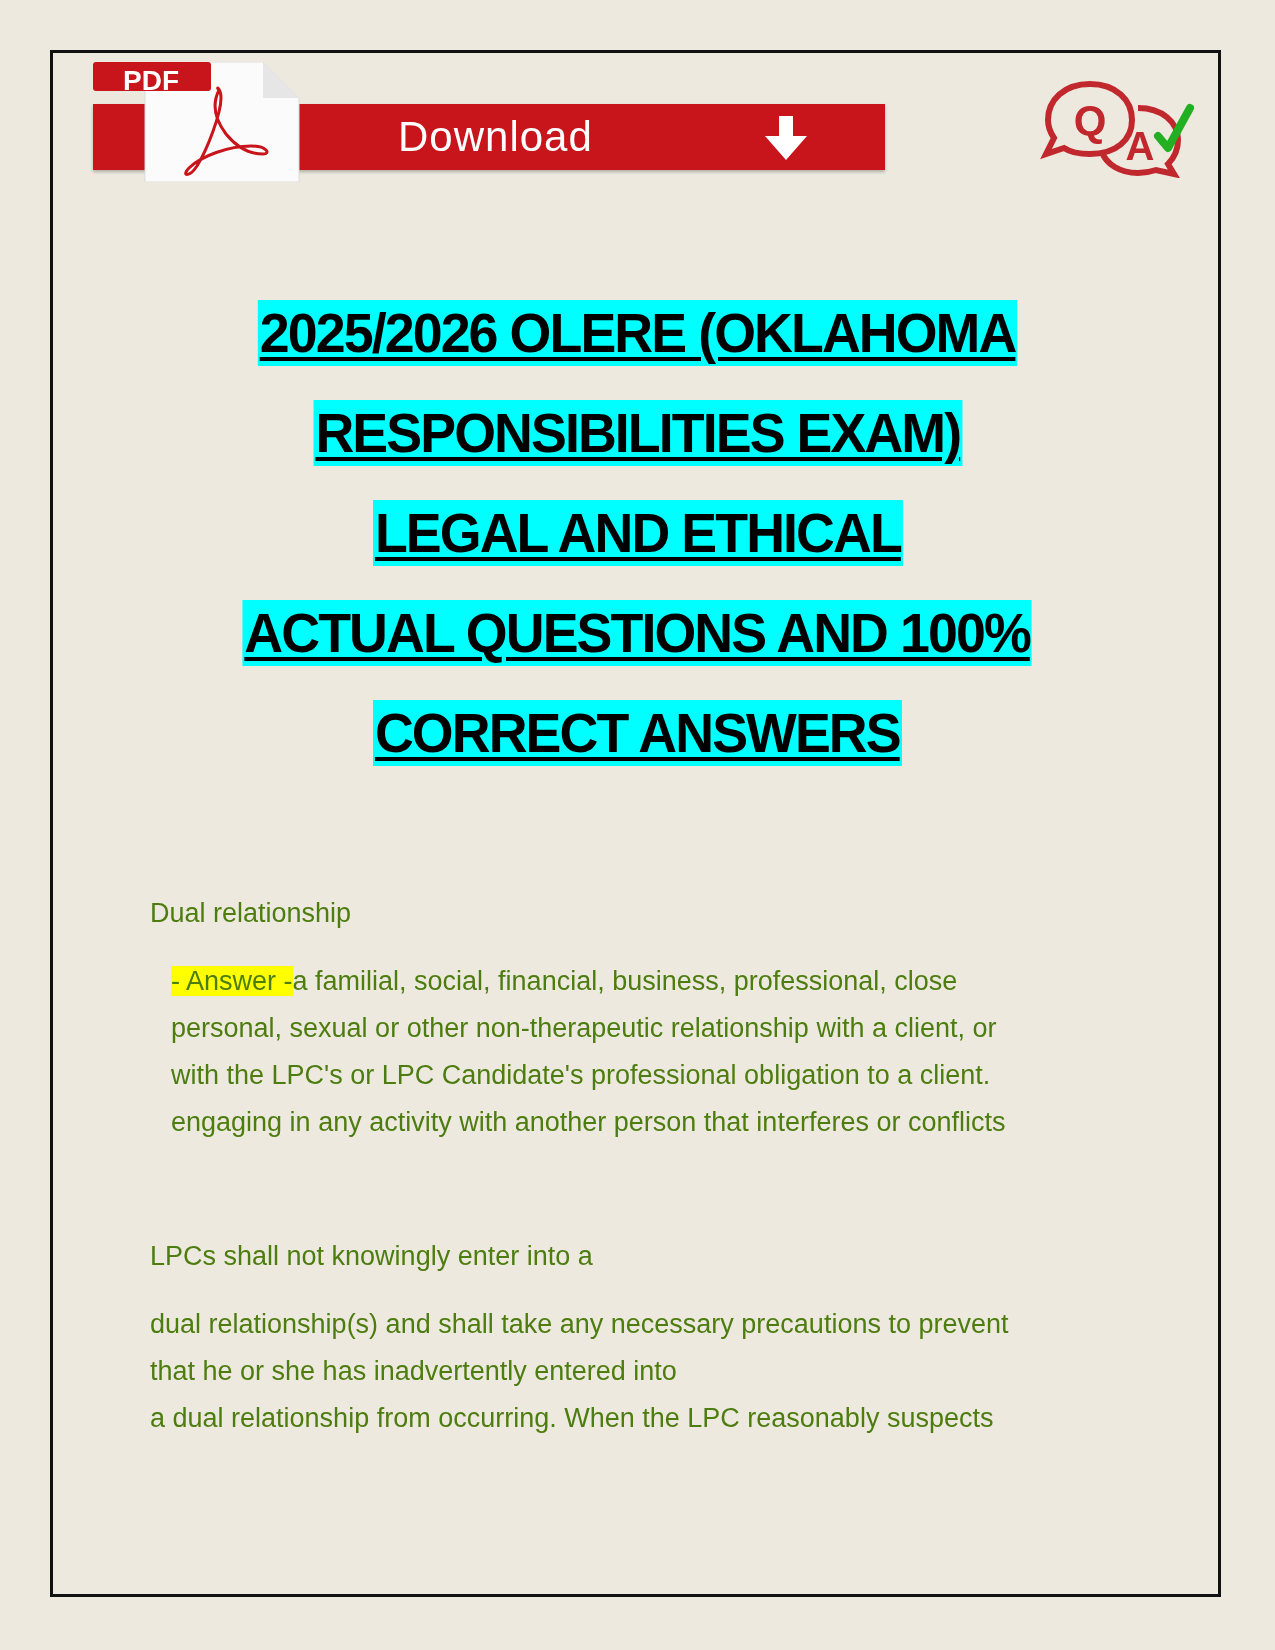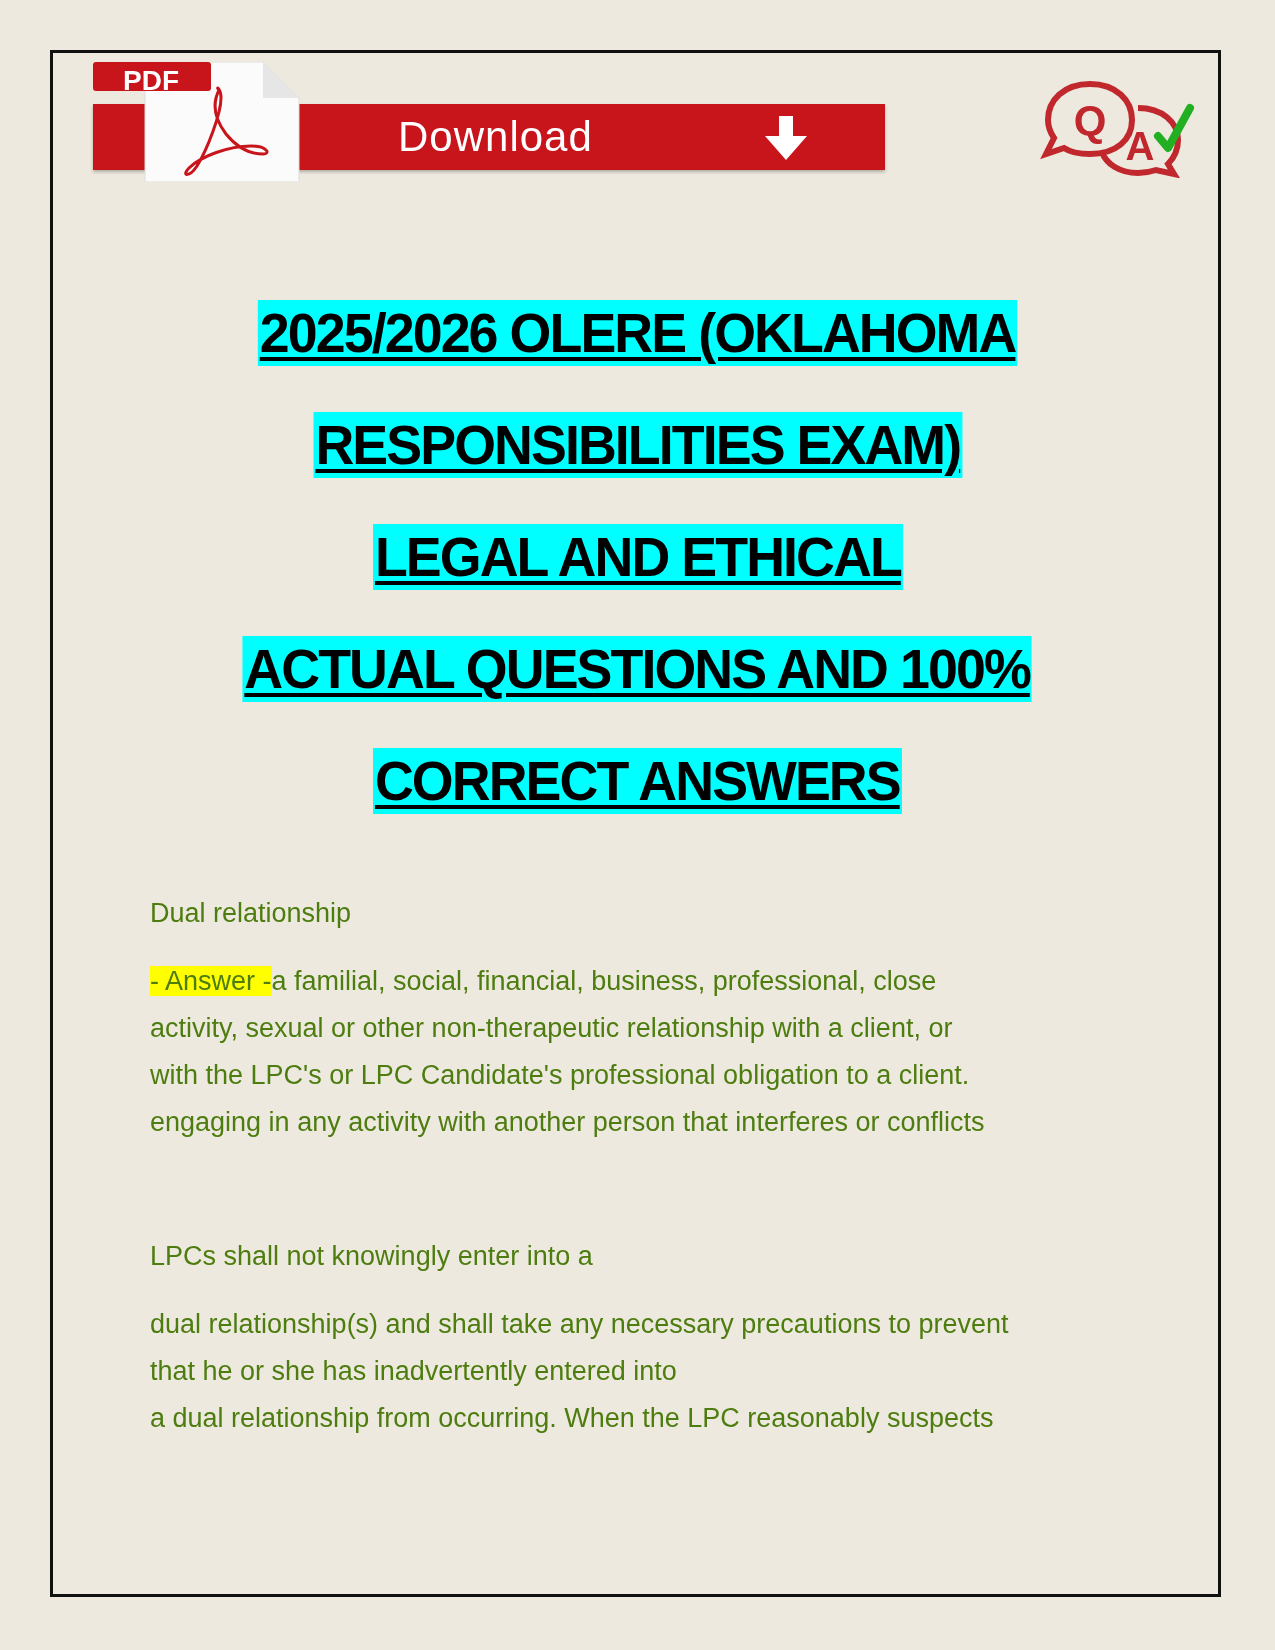--- a/index.html
+++ b/index.html
@@ -6,21 +6,21 @@
   body { width:1275px; height:1650px; background:#ede9df; position:relative; overflow:hidden; font-family:"Liberation Sans", sans-serif; }
   .frame { position:absolute; left:50px; top:50px; width:1171px; height:1547px; border:3px solid #111; box-sizing:border-box; }
   .banner { position:absolute; left:93px; top:58px; width:792px; height:126px; }
   .banner-bar { position:absolute; left:0; top:46px; width:792px; height:66px; background:#c8141b; box-shadow:0 2px 3px rgba(0,0,0,0.25); }
   .banner-doc { position:absolute; left:48px; top:4px; width:162px; height:120px; }
   .pdf-tag { position:absolute; left:0; top:4px; width:118px; height:29px; background:#c8141b; color:#fff; font-weight:bold; font-size:28px; line-height:38px; padding-left:30px; box-sizing:border-box; border-radius:3px; }
   .banner-label { position:absolute; left:305px; top:46px; height:84px; line-height:66px; color:#fff; font-size:42px; letter-spacing:1px; }
   .banner-arrow { position:absolute; left:670px; top:58px; width:46px; height:44px; }
   .qa-logo { position:absolute; left:1040px; top:78px; width:170px; height:100px; }
   .title-block { position:absolute; left:0; top:300px; width:1275px; text-align:center; }
-  .title-line { display:block; margin:0 auto; height:112px; }
+  .title-line { display:block; margin:0 auto; height:100px; }
   .title-line span { display:inline-block; background:#00ffff; color:#000; font-family:"Liberation Sans", sans-serif; font-weight:bold; font-size:56px; line-height:66px; text-decoration:underline; text-decoration-thickness:4px; text-underline-offset:5px; letter-spacing:-2px; padding:0 2px; transform:scaleX(0.96); }
   .body-text { position:absolute; left:150px; width:980px; font-family:"Liberation Sans", sans-serif; font-size:27px; color:#4d7c0f; line-height:47px; }
   .hl { background:#ffff00; }
 </style>
 </head>
 <body>
 
 <div class="frame"></div>
 
 <div class="banner">
@@ -59,23 +59,23 @@
 <div class="title-block">
   <div class="title-line"><span>2025/2026 OLERE (OKLAHOMA</span></div>
   <div class="title-line"><span>RESPONSIBILITIES EXAM)</span></div>
   <div class="title-line"><span>LEGAL AND ETHICAL</span></div>
   <div class="title-line"><span>ACTUAL QUESTIONS AND 100%</span></div>
   <div class="title-line"><span>CORRECT ANSWERS</span></div>
 </div>
 
 <div class="body-text" style="top:890px;">Dual relationship</div>
 
-<div class="body-text" style="top:958px;">
+<div class="body-text" style="top:958px;margin-left:21px;">
   <div><span class="hl">- Answer -</span><span>a familial, social, financial, business, professional, close</span></div>
-  <div>activity, sexual or other non-therapeutic relationship with a client, or</div>
+  <div>personal, sexual or other non-therapeutic relationship with a client, or</div>
   <div>with the LPC's or LPC Candidate's professional obligation to a client.</div>
   <div>engaging in any activity with another person that interferes or conflicts</div>
 </div>
 
 <div class="body-text" style="top:1233px;">LPCs shall not knowingly enter into a</div>
 
 <div class="body-text" style="top:1301px;">
   <div>dual relationship(s) and shall take any necessary precautions to prevent</div>
   <div>that he or she has inadvertently entered into</div>
   <div>a dual relationship from occurring. When the LPC reasonably suspects</div>

